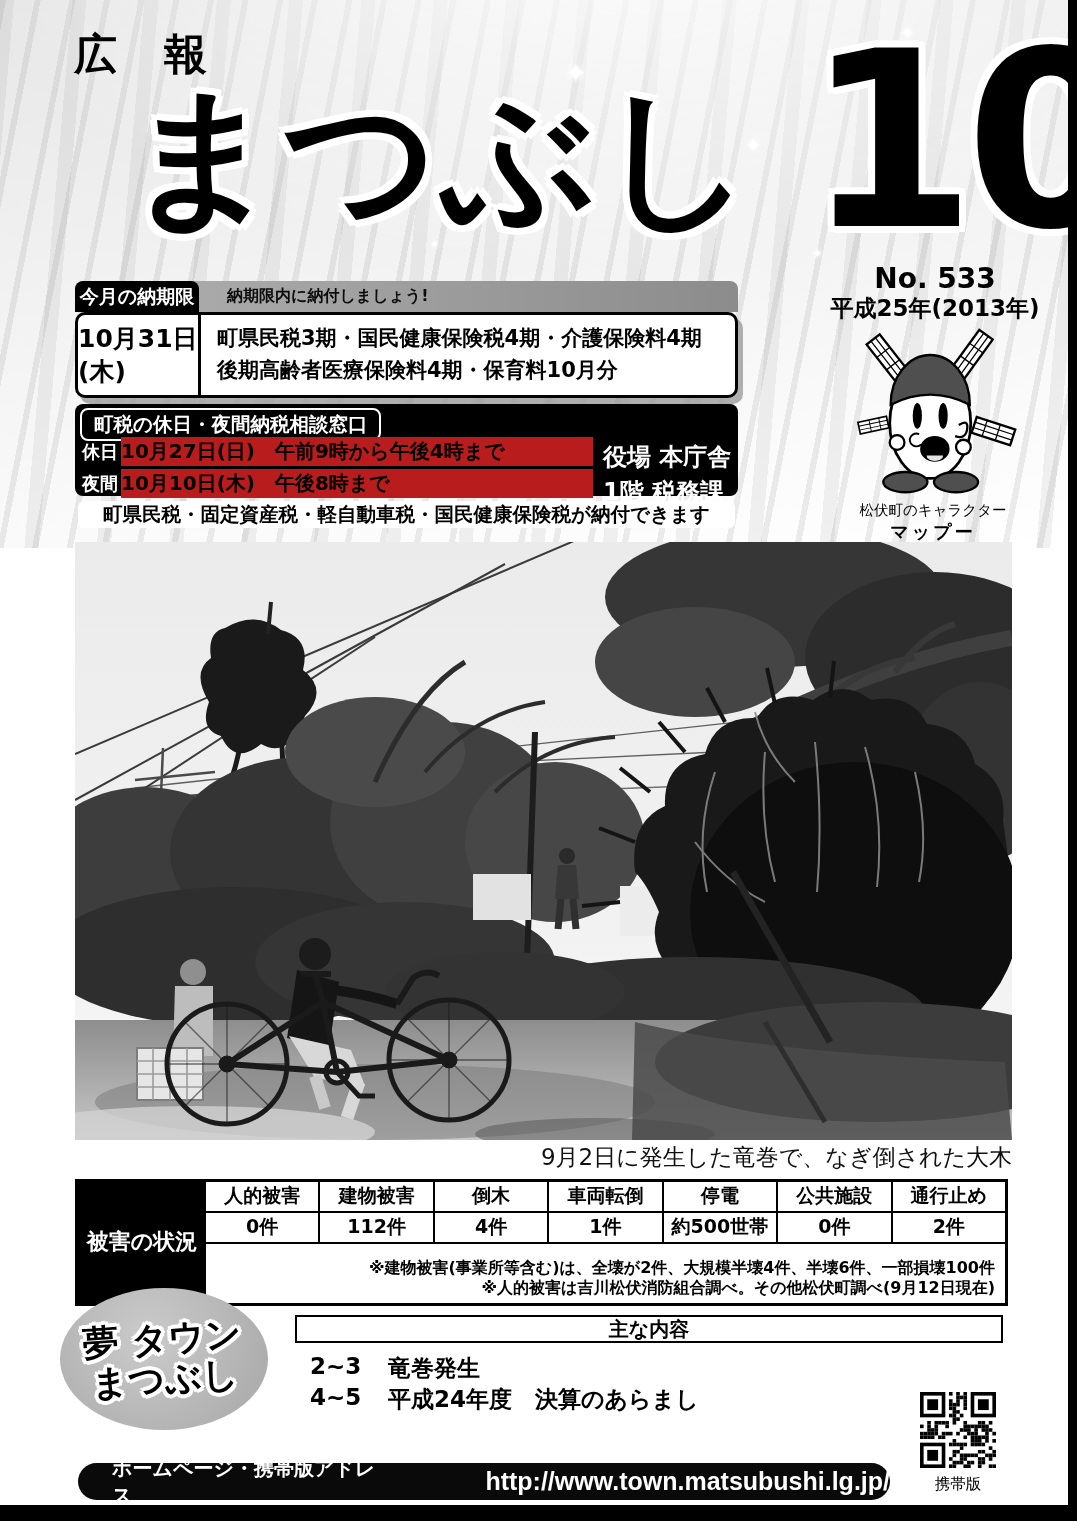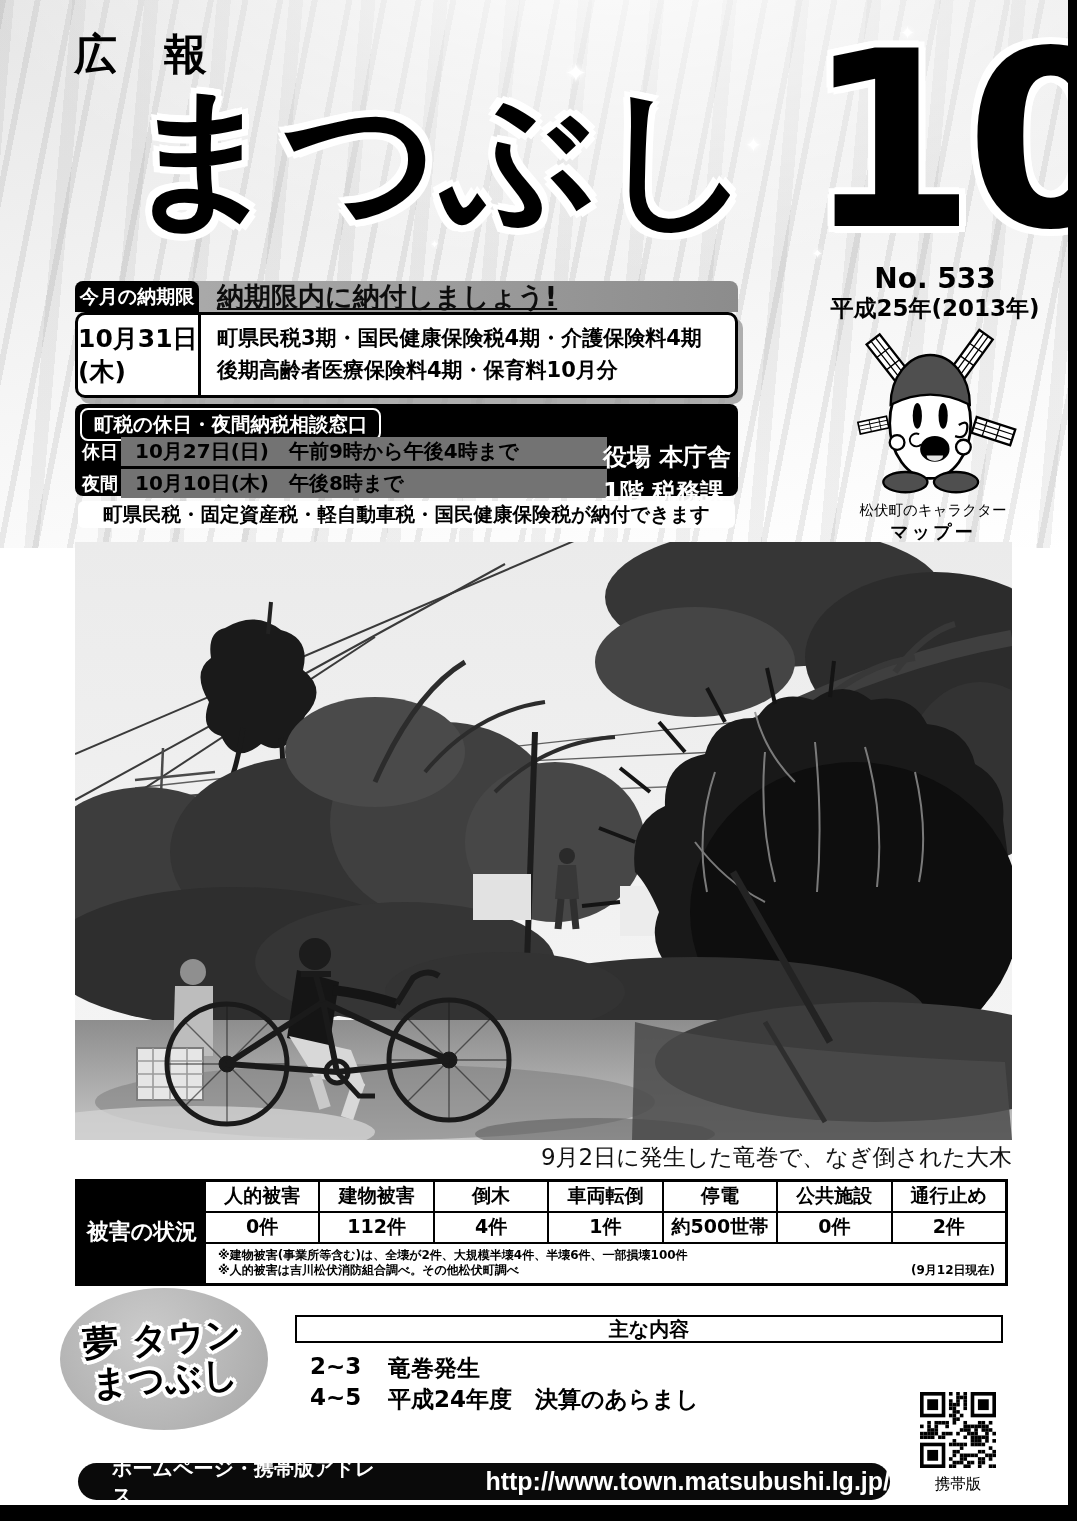--- a/index.html
+++ b/index.html
@@ -18,48 +18,48 @@
   .title-main{left:126px;top:58px;font-size:152px;font-weight:bold;letter-spacing:2px;line-height:1.3;
     text-shadow:-6px -6px 0 #fff,6px -6px 0 #fff,-6px 6px 0 #fff,6px 6px 0 #fff,-7px 0 0 #fff,7px 0 0 #fff,0 -7px 0 #fff,0 7px 0 #fff;}
   .issue-month{left:806px;top:20px;font-size:244px;font-weight:bold;letter-spacing:-10px;line-height:1;
     text-shadow:-6px -6px 0 #fff,6px -6px 0 #fff,-6px 6px 0 #fff,6px 6px 0 #fff,-7px 0 0 #fff,7px 0 0 #fff,0 -7px 0 #fff,0 7px 0 #fff;}
   .issue-no{left:840px;top:262px;width:190px;text-align:center;font-size:28px;font-weight:bold;}
   .issue-year{left:815px;top:293px;width:240px;text-align:center;font-size:23px;font-weight:bold;}
   
   .dl-sec{left:75px;top:281px;width:663px;}
   .dl-top{display:flex;height:31px;background:linear-gradient(90deg,#b0b0b0,#8c8c8c);border-radius:8px 8px 0 0;justify-content:center;}
   .dl-tab{width:124px;background:#000;color:#fff;font-size:19px;font-weight:bold;display:flex;align-items:center;justify-content:center;border-radius:8px 8px 0 0;}
-  .dl-slogan{flex:1;display:flex;align-items:center;padding-left:18px;font-size:27px;font-weight:bold;color:#0d0d0d;text-decoration:underline;}
+  .dl-slogan{flex:1;display:flex;align-items:center;padding-left:28px;font-size:16px;font-weight:bold;color:#0d0d0d;}
   .dl-box{display:flex;height:80px;background:#fff;border:3px solid #000;border-radius:10px;box-shadow:5px 6px 0 rgba(150,150,150,.75);}
   .dl-date{width:120px;display:flex;align-items:center;justify-content:center;font-size:25px;font-weight:bold;border-right:3px solid #000;}
   .dl-items{flex:1;padding:8px 0 0 16px;font-size:21px;font-weight:bold;line-height:1.5;}
   
   .tax-sec{left:75px;top:404px;width:663px;height:92px;background:#000;border-radius:8px;}
   .tax-title{position:absolute;left:5px;top:4px;border:2.5px solid #fff;border-radius:8px;padding:1px 12px;color:#fff;font-size:19.5px;font-weight:bold;}
   .tax-row{position:absolute;left:4px;height:29px;display:flex;justify-content:flex-end;}
   .tax-label{width:42px;color:#fff;font-size:18px;font-weight:bold;display:flex;align-items:center;justify-content:center;}
-  .tax-cell{width:472px;background:#737373;display:flex;align-items:center;padding-left:14px;font-size:20px;font-weight:bold;}
+  .tax-cell{width:472px;background:#b91c1c;display:flex;align-items:center;font-size:20px;font-weight:bold;}
   .tax-place{position:absolute;left:528px;top:36px;color:#fff;font-size:24px;font-weight:bold;line-height:1.45;}
   .tax-note{position:absolute;left:3px;top:97px;width:657px;height:27px;background:#fff;border-radius:6px;display:flex;align-items:center;justify-content:center;font-size:19.5px;font-weight:bold;}
   
   .mascot{left:843px;top:320px;width:180px;text-align:center;}
   .mascot-cap{font-size:14.5px;margin-top:2px;}
   .mascot-name{font-size:18px;font-weight:bold;letter-spacing:3px;}
   
   .photo-wrap{left:75px;top:542px;width:937px;height:598px;}
   .photo-wrap svg{display:block;width:937px;height:598px;}
   .photo-cap{right:65px;top:1142px;font-size:23px;font-weight:400;color:#111;}
   
   .dmg{left:75px;top:1179px;width:933px;border:3px solid #000;background:#fff;display:flex;box-sizing:border-box;}
   .dmg-label{width:128px;background:#000;color:#fff;display:flex;align-items:center;justify-content:center;font-size:22px;font-weight:bold;}
   .dmg-body{flex:1;display:flex;flex-direction:column;}
   .dmg-row{display:flex;border-bottom:2.5px solid #000;}
   .dmg-row > div{flex:1;border-right:2.5px solid #000;text-align:center;font-size:19px;font-weight:bold;padding:1px 0 2px;}
   .dmg-row > div:last-child{border-right:none;}
-  .dmg-notes{padding:4px 10px 4px 12px;font-size:12px;font-weight:bold;line-height:1.28;}
+  .dmg-notes{padding:14px 10px 4px 12px;font-size:16px;font-weight:bold;line-height:1.28;text-align:right;}
   .dmg-asof{float:right;}
   
   .oval{left:60px;top:1288px;width:208px;height:142px;border-radius:50%;
     background:radial-gradient(circle at 42% 35%,#cbcbcb,#a6a6a6);
     display:flex;align-items:center;justify-content:center;}
   .oval-text{transform:rotate(-4deg);text-align:center;font-weight:bold;font-size:36px;line-height:1.12;
     text-shadow:-3px -3px 0 #fff,3px -3px 0 #fff,-3px 3px 0 #fff,3px 3px 0 #fff,-4px 0 0 #fff,4px 0 0 #fff,0 -4px 0 #fff,0 4px 0 #fff;}
   .contents-box{left:295px;top:1315px;width:708px;height:28px;border:2.5px solid #000;background:#fff;box-sizing:border-box;
     display:flex;align-items:center;justify-content:center;font-size:20px;font-weight:bold;}
   .contents-list{left:310px;top:1353px;width:600px;}

